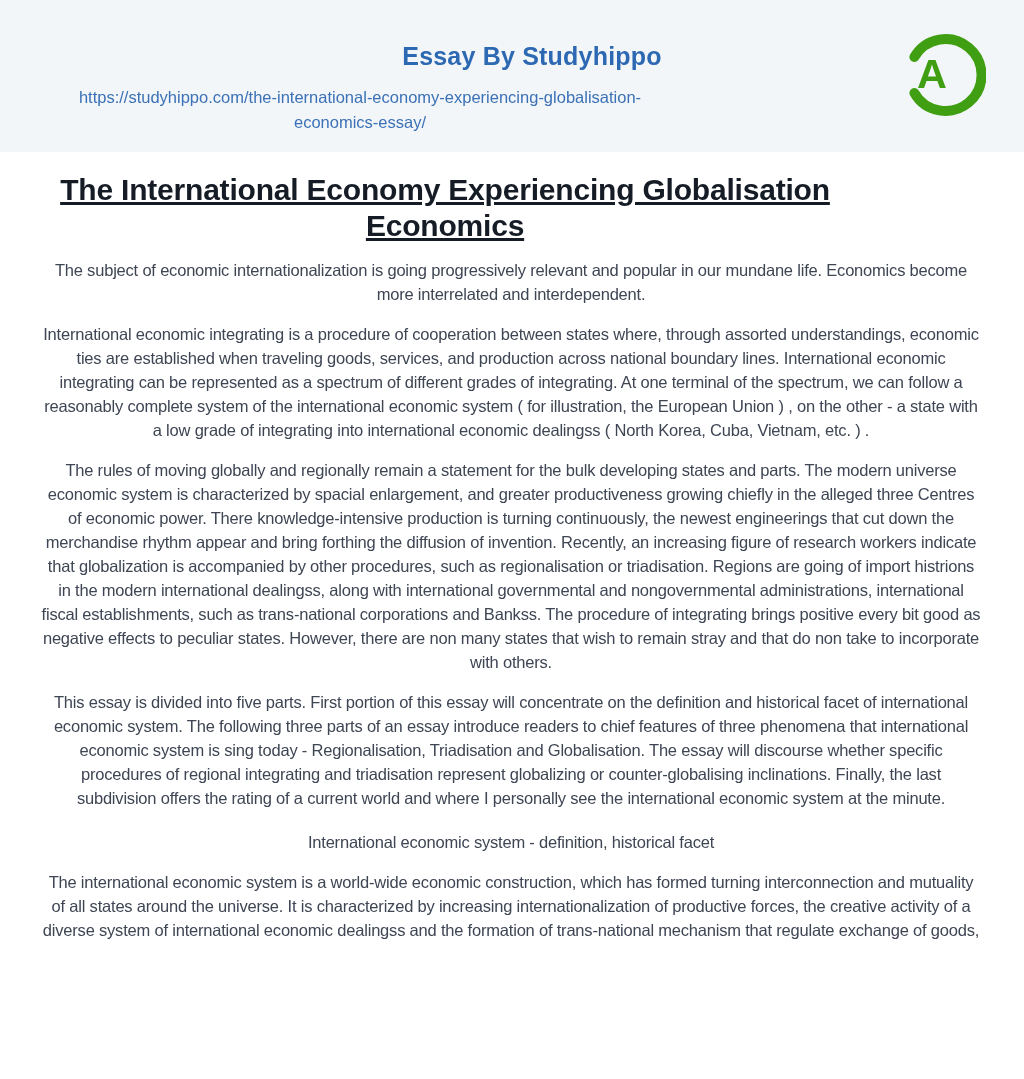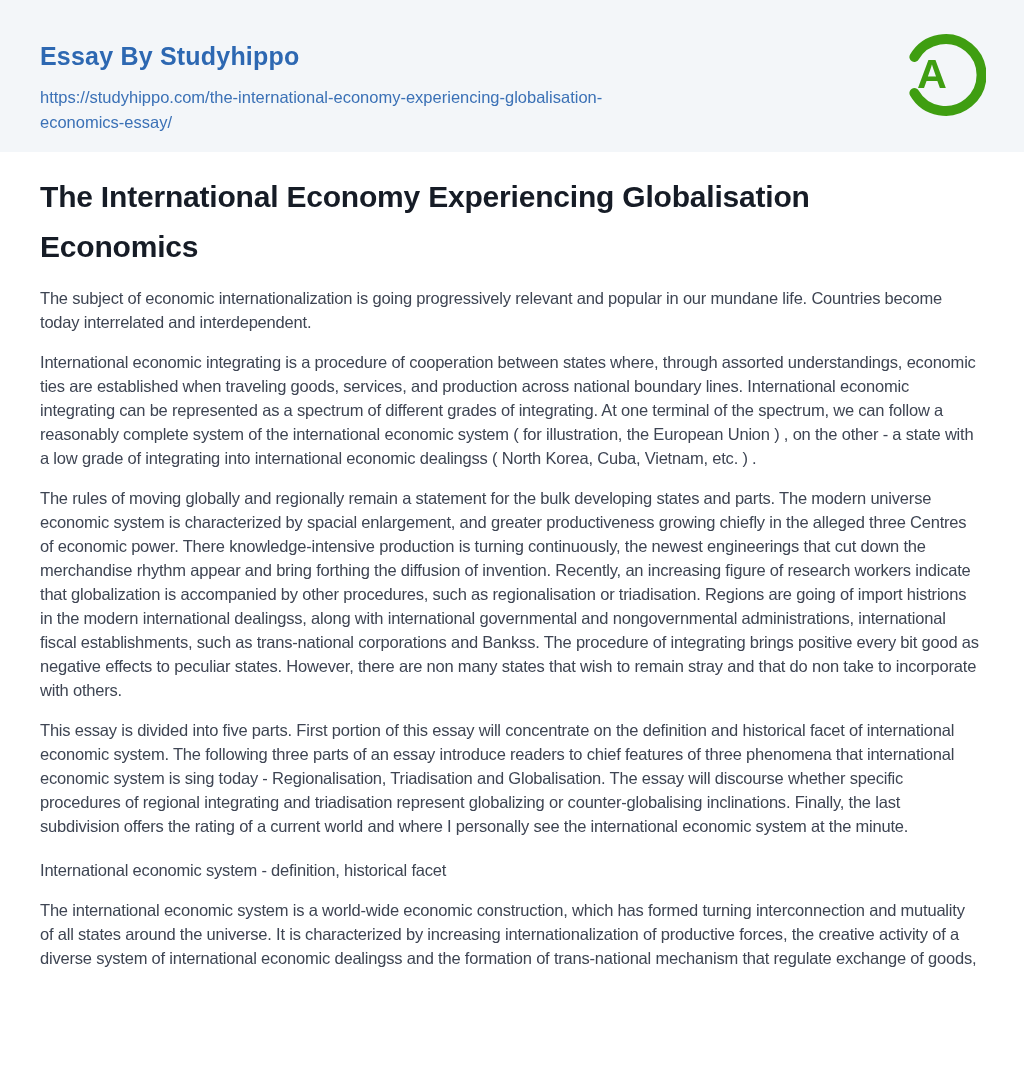--- a/index.html
+++ b/index.html
@@ -5,20 +5,21 @@
   * { box-sizing: border-box; }
   html, body { margin: 0; padding: 0; background: #ffffff; }
   body { font-family: "Liberation Sans", sans-serif; }
 
   .page {
     position: relative;
     width: 1024px;
     height: 1079px;
     background: #ffffff;
     overflow: hidden;
+    text-align: center;
   }
 
   
   .header {
     position: relative;
     width: 100%;
     height: 152px;
     background: #f3f6f9;
   }
   .header-inner {
@@ -53,24 +54,25 @@
   .logo svg { display: block; width: 100%; height: 100%; }
 
   
   .content {
     padding: 20px 42px 0 40px;
   }
   .title {
     margin: 0 0 14px 0;
     max-width: 810px;
     font-size: 30px;
-    line-height: 50px;
+    line-height: 36px;
     font-weight: 700;
     color: #161c26;
     letter-spacing: -0.2px;
+    text-decoration: underline;
   }
   .para {
     margin: 0 0 16px 0;
     font-size: 16.5px;
     line-height: 24px;
     color: #3e4553;
     letter-spacing: -0.2px;
   }
   .subheading {
     margin-top: 20px;
@@ -92,21 +94,21 @@
         <path d="M 20.4 30 A 40 40 0 1 1 20.4 70" fill="none" stroke="#3f9e11" stroke-width="11" stroke-linecap="round"></path>
         <text x="40" y="64.5" text-anchor="middle" font-family="Liberation Sans, sans-serif" font-size="46" font-weight="700" fill="#3f9e11">A</text>
       </svg>
     </div>
   </header>
 
   <main class="content">
     <h1 class="title">The International Economy Experiencing Globalisation Economics</h1>
 
     <div id="article-body">
-        <p class="para">The subject of economic internationalization is going progressively relevant and popular in our mundane life. Countries become today interrelated and interdependent.</p>
+        <p class="para">The subject of economic internationalization is going progressively relevant and popular in our mundane life. Economics become more interrelated and interdependent.</p>
         <p class="para">International economic integrating is a procedure of cooperation between states where, through assorted understandings, economic ties are established when traveling goods, services, and production across national boundary lines. International economic integrating can be represented as a spectrum of different grades of integrating. At one terminal of the spectrum, we can follow a reasonably complete system of the international economic system ( for illustration, the European Union ) , on the other - a state with a low grade of integrating into international economic dealingss ( North Korea, Cuba, Vietnam, etc. ) .</p>
         <p class="para">The rules of moving globally and regionally remain a statement for the bulk developing states and parts. The modern universe economic system is characterized by spacial enlargement, and greater productiveness growing chiefly in the alleged three Centres of economic power. There knowledge-intensive production is turning continuously, the newest engineerings that cut down the merchandise rhythm appear and bring forthing the diffusion of invention. Recently, an increasing figure of research workers indicate that globalization is accompanied by other procedures, such as regionalisation or triadisation. Regions are going of import histrions in the modern international dealingss, along with international governmental and nongovernmental administrations, international fiscal establishments, such as trans-national corporations and Bankss. The procedure of integrating brings positive every bit good as negative effects to peculiar states. However, there are non many states that wish to remain stray and that do non take to incorporate with others.</p>
         <p class="para">This essay is divided into five parts. First portion of this essay will concentrate on the definition and historical facet of international economic system. The following three parts of an essay introduce readers to chief features of three phenomena that international economic system is sing today - Regionalisation, Triadisation and Globalisation. The essay will discourse whether specific procedures of regional integrating and triadisation represent globalizing or counter-globalising inclinations. Finally, the last subdivision offers the rating of a current world and where I personally see the international economic system at the minute.</p>
         <p class="para subheading">International economic system - definition, historical facet</p>
         <p class="para">The international economic system is a world-wide economic construction, which has formed turning interconnection and mutuality of all states around the universe. It is characterized by increasing internationalization of productive forces, the creative activity of a diverse system of international economic dealingss and the formation of trans-national mechanism that regulate exchange of goods,</p>
       </div>
   </main>
 
 </div>
 

